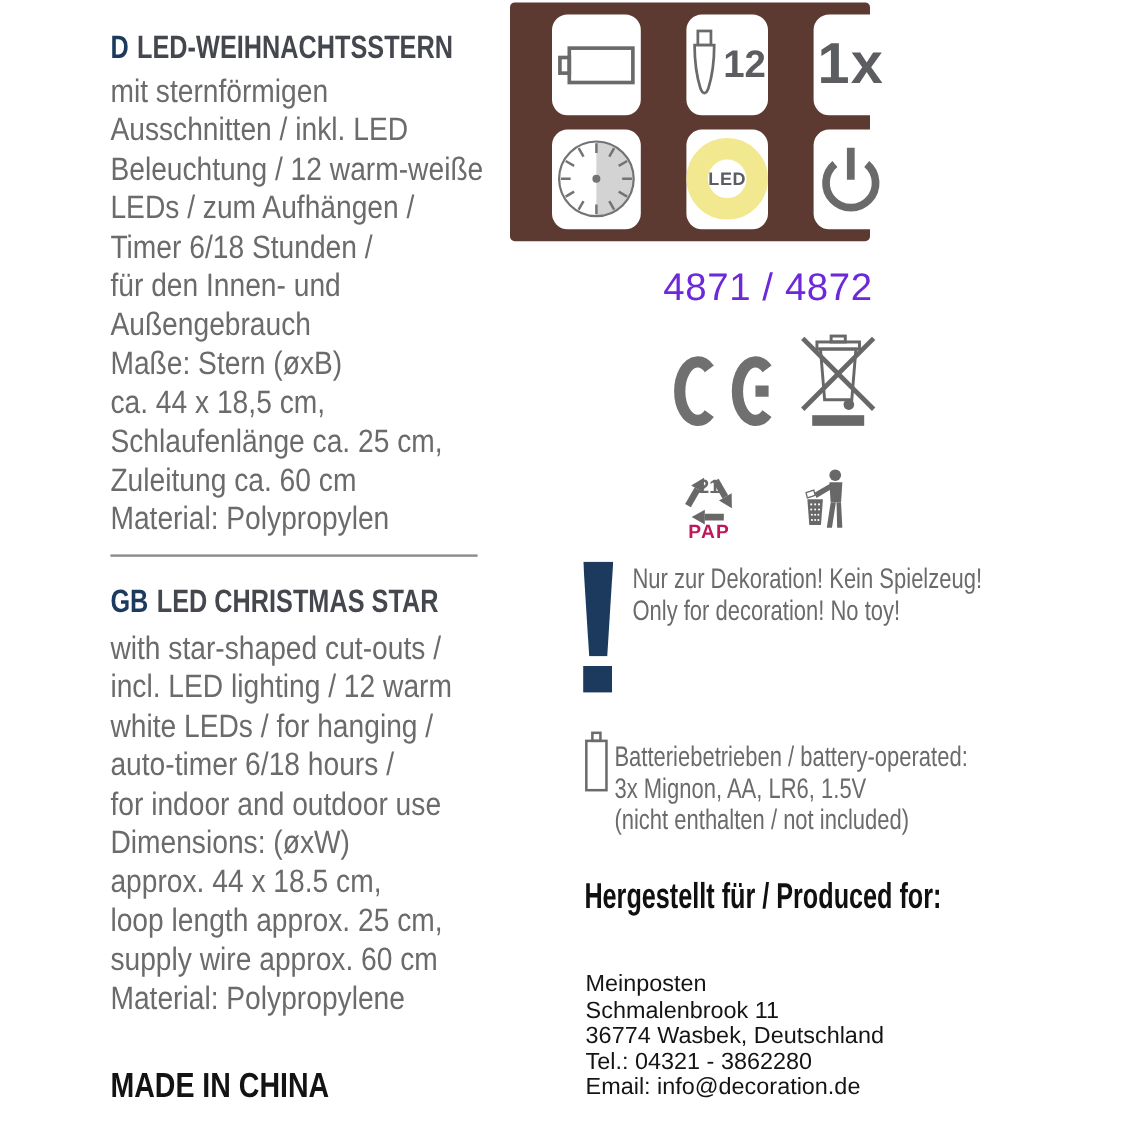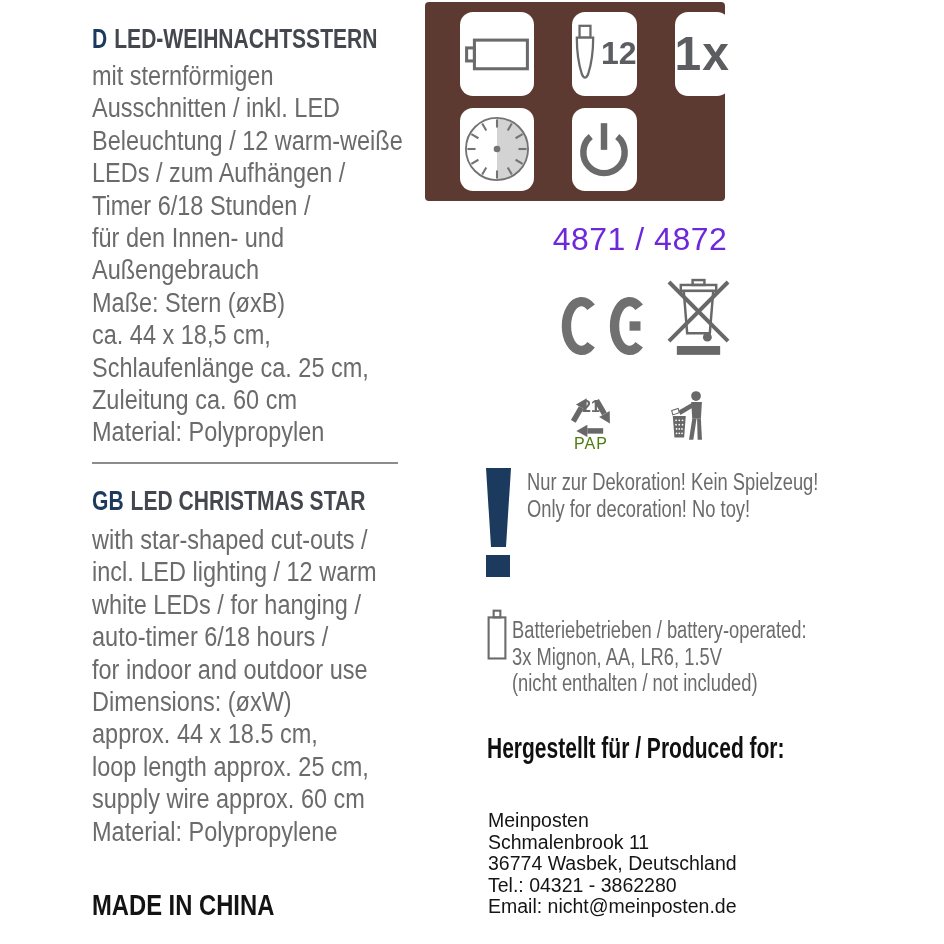--- a/index.html
+++ b/index.html
@@ -48,21 +48,21 @@
   .model-number{
     position:absolute;left:508px;top:221px;width:264px;text-align:center;
     font-size:32px;color:#6d28d9;letter-spacing:0.5px;white-space:nowrap;
   }
   .abs{position:absolute;}
   .recycle-wrap{position:absolute;left:560px;top:381px;width:62px;text-align:center;}
   .recycle-code{
     position:absolute;left:0;top:17px;width:62px;text-align:center;
     font-size:16px;font-weight:bold;color:#686868;
   }
-  .recycle-mat{font-size:16px;font-weight:normal;color:#4d7c0f;letter-spacing:1px;margin-top:-2px;}
+  .recycle-mat{font-size:16px;font-weight:bold;color:#be185d;letter-spacing:1px;margin-top:-2px;}
   .excl-wrap{position:absolute;left:486px;top:468px;width:26px;height:112px;}
   .excl-bar{
     position:absolute;left:0;top:0;width:25px;height:79px;background:#1c3a5e;
     clip-path:polygon(0 0,100% 0,80% 100%,20% 100%);
   }
   .excl-dot{position:absolute;left:0;top:87px;width:24px;height:22px;background:#1c3a5e;}
   .note-text{
     position:absolute;font-size:23.5px;line-height:26.5px;color:#6b6b6b;
     transform:scaleX(0.78);transform-origin:0 0;white-space:nowrap;
   }
@@ -152,20 +152,25 @@
           <line x1="70" y1="84.6" x2="64.5" y2="75.1"></line>
           <line x1="50" y1="90" x2="50" y2="79"></line>
           <line x1="30" y1="84.6" x2="35.5" y2="75.1"></line>
           <line x1="15.4" y1="70" x2="24.9" y2="64.5"></line>
           <line x1="10" y1="50" x2="21" y2="50"></line>
           <line x1="15.4" y1="30" x2="24.9" y2="35.5"></line>
           <line x1="30" y1="15.4" x2="35.5" y2="24.9"></line>
         </g>
         <circle cx="50" cy="50" r="4.5" fill="#737373"></circle>
       </svg>
+    </div>
+    <div class="tile">
+      <div class="led-ring">
+        <span>LED</span>
+      </div>
     </div>
     <div class="tile">
       <svg width="62" height="66" viewBox="0 0 72 76">
         <path d="M20.6,23.6 A24,24 0 1 0 51.4,23.6" fill="none" stroke="#6a6a6a" stroke-width="7.5"></path>
         <line x1="36" y1="8" x2="36" y2="39" stroke="#6a6a6a" stroke-width="7.5"></line>
       </svg>
     </div>
   </div>
 
   <div class="model-number">4871 / 4872</div>
@@ -255,16 +260,16 @@
     <div>3x Mignon, AA, LR6, 1.5V</div>
     <div>(nicht enthalten / not included)</div>
   </div>
 
   <div class="producer-title">Hergestellt für / Produced for:</div>
   <div class="address">
     <div>Meinposten</div>
     <div>Schmalenbrook 11</div>
     <div>36774 Wasbek, Deutschland</div>
     <div>Tel.: 04321 - 3862280</div>
-    <div>Email: nicht@meinposten.de</div>
+    <div>Email: info@decoration.de</div>
   </div>
 
 </div>
 
 </body></html>

